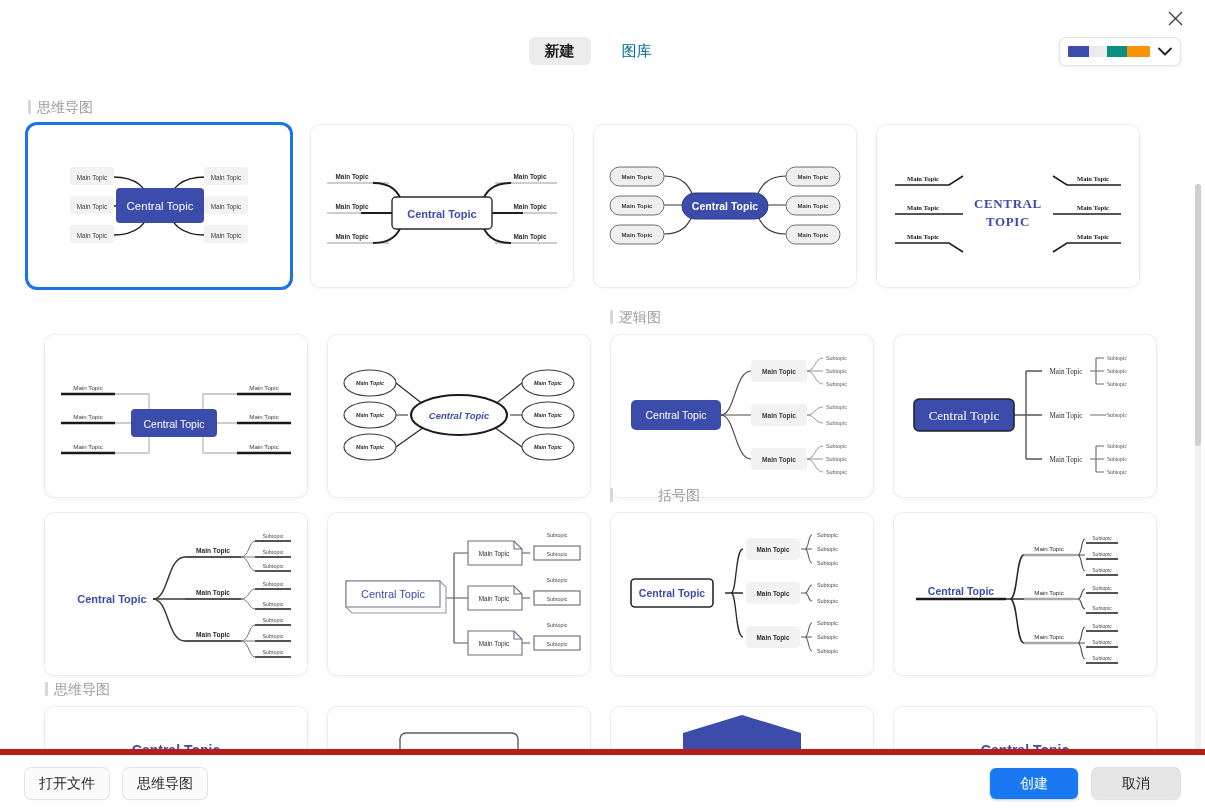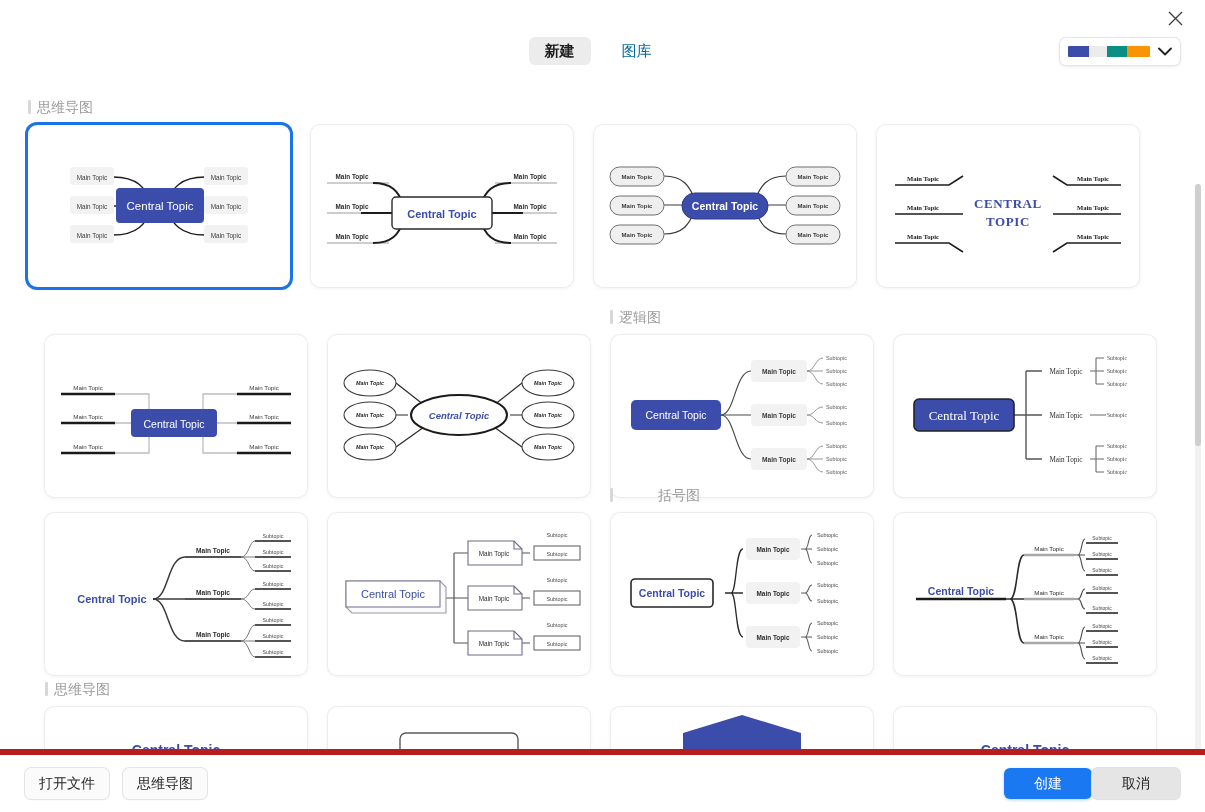--- a/index.html
+++ b/index.html
@@ -135,21 +135,21 @@
     padding: 0 14px;
   }
   .btn-light {
     background: #fbfbfb; color: #1f1f1f;
     box-shadow: 0 0 0 1px #e4e4e4, 0 1px 2px rgba(0,0,0,.07);
     margin-right: 14px;
   }
   .btn-primary {
     background: #1a79f2; color: #ffffff;
     box-shadow: 0 1px 3px rgba(26,121,242,.35);
-    min-width: 88px;
+    margin-right: 14px; min-width: 88px;
   }
   .btn-outline {
     background: #e5e5e5; color: #1f1f1f;
     box-shadow: 0 0 0 1px #e0e0e0, 0 1px 2px rgba(0,0,0,.06);
     min-width: 88px;
   }
   .footer-right { margin-left: auto; display: flex; align-items: center; }
 
   
   .t-sans { font-family: "Liberation Sans", sans-serif; }

